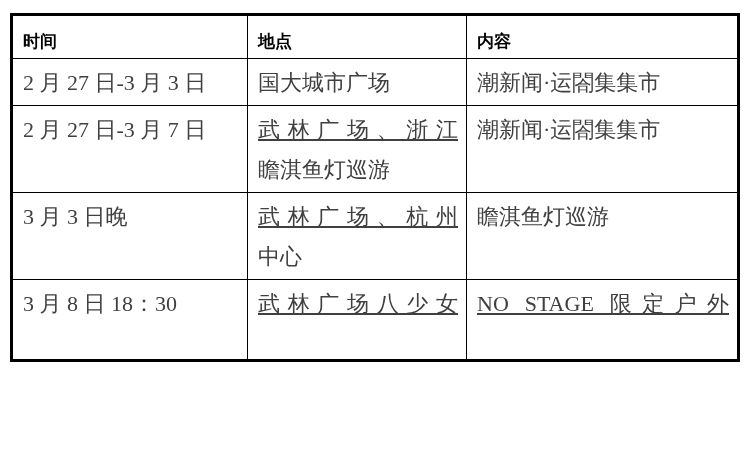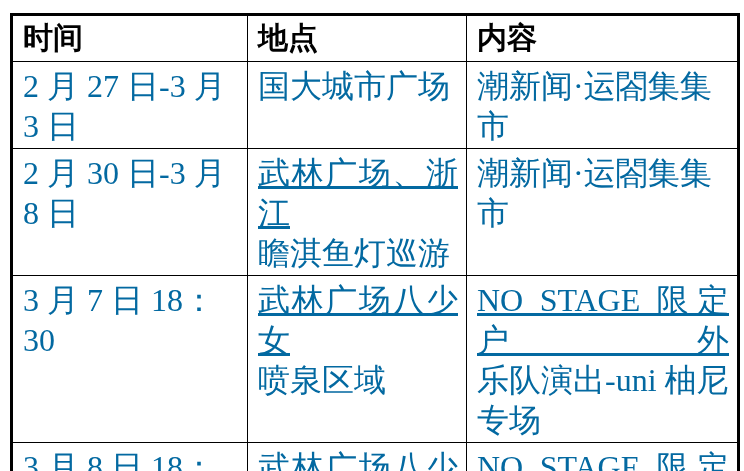--- a/index.html
+++ b/index.html
@@ -25,31 +25,31 @@
     border: 3px solid #000000;
   }
   table.schedule th,
   table.schedule td {
     border: 1.5px solid #000000;
     overflow: hidden;
   }
   table.schedule th {
     font-family: "Liberation Sans", "DejaVu Sans", sans-serif;
     font-weight: bold;
-    font-size: 30px;
+    font-size: 17px;
     color: #000000;
     text-align: left;
     vertical-align: middle;
-    padding: 2px 8px 2px 10px;
+    padding: 10px 8px 2px 10px;
   }
   table.schedule td {
     font-family: "Liberation Serif", "DejaVu Serif", serif;
-    font-size: 32px;
+    font-size: 22px;
     line-height: 40px;
-    color: #0369a1;
+    color: #404040;
     text-align: left;
     vertical-align: top;
     padding: 4px 8px 2px 10px;
   }
   thead tr { height: 44px; }
   tbody tr:nth-child(1) { height: 42px; }
   tbody tr:nth-child(2) { height: 74px; }
   tbody tr:nth-child(3) { height: 85px; }
   tbody tr:nth-child(4) { height: 81px; }
   tbody tr:nth-child(5) { height: 119px; }
@@ -85,41 +85,40 @@
           </td>
           <td>
             <div class="line">国大城市广场</div>
           </td>
           <td>
             <div class="line">潮新闻·运閤集集市</div>
           </td>
         </tr>
         <tr>
           <td>
-            <div class="line">2 月 30 日-3 月 8 日</div>
+            <div class="line">2 月 27 日-3 月 7 日</div>
           </td>
           <td>
             <div class="line jline">武林广场、浙江</div>
             <div class="line">瞻淇鱼灯巡游</div>
           </td>
           <td>
             <div class="line">潮新闻·运閤集集市</div>
           </td>
         </tr>
         <tr>
           <td>
-            <div class="line">3 月 7 日 18：30</div>
+            <div class="line">3 月 3 日晚</div>
           </td>
           <td>
-            <div class="line jline">武林广场八少女</div>
-            <div class="line">喷泉区域</div>
+            <div class="line jline">武林广场、杭州</div>
+            <div class="line">中心</div>
           </td>
           <td>
-            <div class="line jline">NO STAGE 限定户外</div>
-            <div class="line">乐队演出-uni 柚尼专场</div>
+            <div class="line">瞻淇鱼灯巡游</div>
           </td>
         </tr>
         <tr>
           <td>
             <div class="line">3 月 8 日 18：30</div>
           </td>
           <td>
             <div class="line jline">武林广场八少女</div>
           </td>
           <td>

